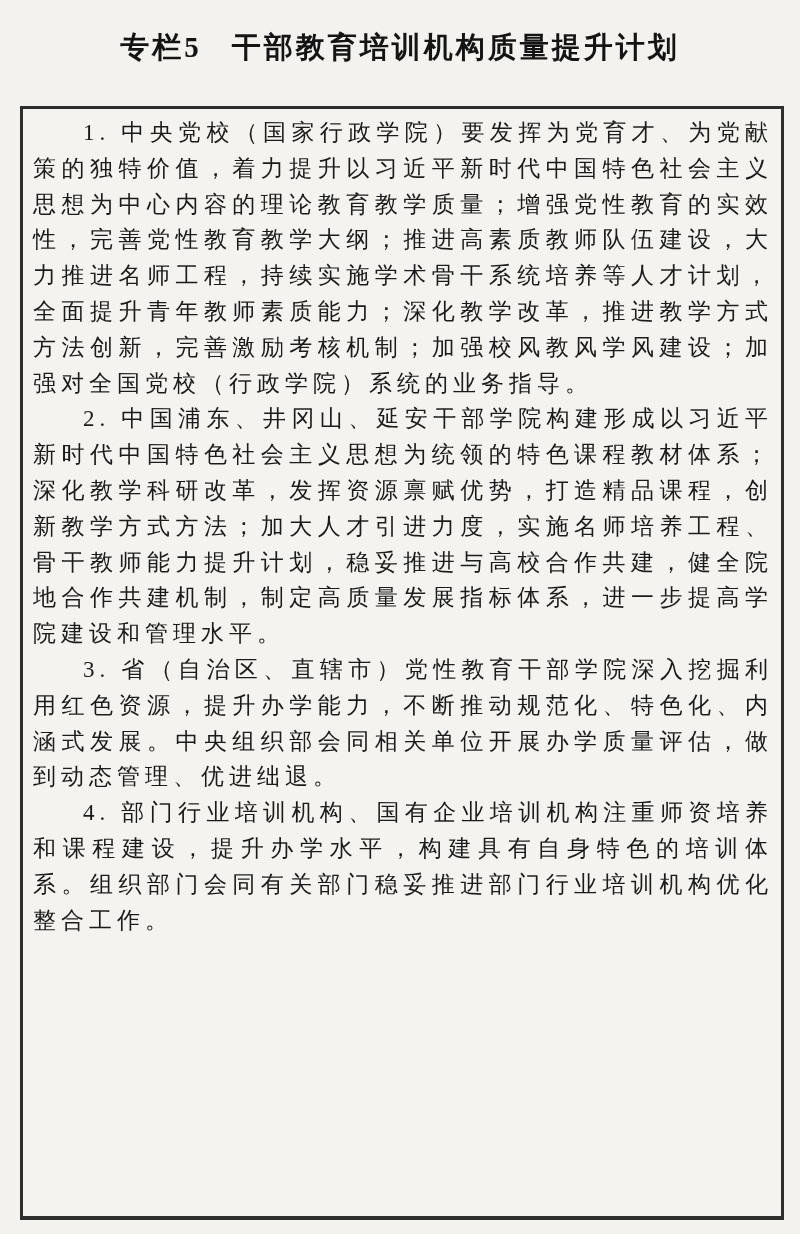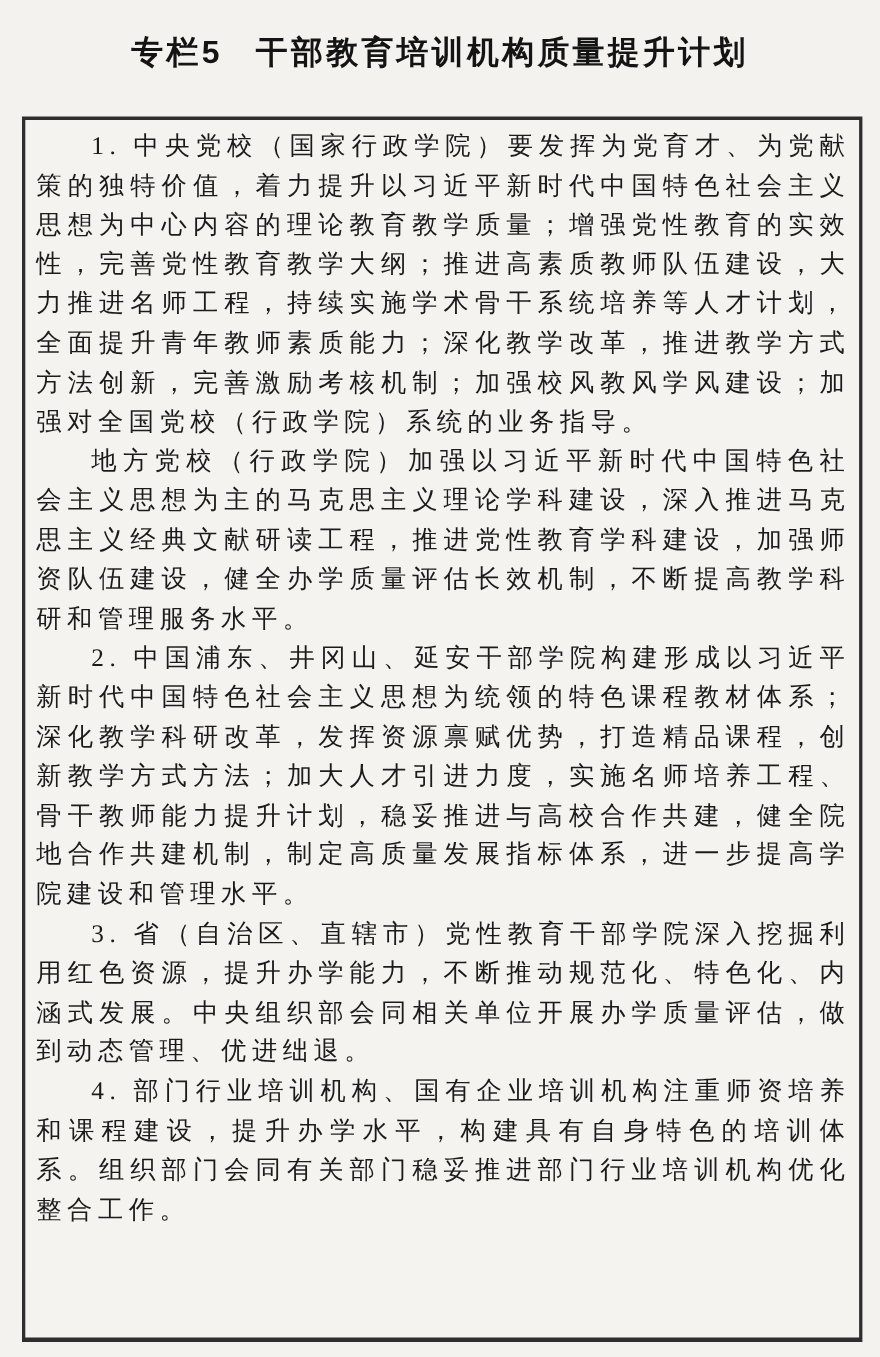--- a/index.html
+++ b/index.html
@@ -15,21 +15,21 @@
     overflow: hidden;
     position: relative;
   }
   .page {
     width: 800px;
     height: 1234px;
     box-sizing: border-box;
   }
   .title {
     text-align: center;
-    font-family: Liberation Sans, sans-serif;
+    font-family: Liberation Serif, serif;
     font-weight: 700;
     font-size: 29px;
     letter-spacing: 3px;
     margin: 0;
     padding-top: 28px;
     color: #141414;
   }
   .title .column-label {
     margin-right: 30px;
   }
@@ -59,18 +59,17 @@
 <body>
 
 <div class="page">
   <h1 class="title">
     <span class="column-label">专栏5</span><span>干部教育培训机构质量提升计划</span>
   </h1>
 
   <div class="content-box">
 
   <p class="para">1. 中央党校（国家行政学院）要发挥为党育才、为党献策的独特价值，着力提升以习近平新时代中国特色社会主义思想为中心内容的理论教育教学质量；增强党性教育的实效性，完善党性教育教学大纲；推进高素质教师队伍建设，大力推进名师工程，持续实施学术骨干系统培养等人才计划，全面提升青年教师素质能力；深化教学改革，推进教学方式方法创新，完善激励考核机制；加强校风教风学风建设；加强对全国党校（行政学院）系统的业务指导。</p>
-      <p class="para">地方党校（行政学院）加强以习近平新时代中国特色社会主义思想为主的马克思主义理论学科建设，深入推进马克思主义经典文献研读工程，推进党性教育学科建设，加强师资队伍建设，健全办学质量评估长效机制，不断提高教学科研和管理服务水平。</p>
       <p class="para">2. 中国浦东、井冈山、延安干部学院构建形成以习近平新时代中国特色社会主义思想为统领的特色课程教材体系；深化教学科研改革，发挥资源禀赋优势，打造精品课程，创新教学方式方法；加大人才引进力度，实施名师培养工程、骨干教师能力提升计划，稳妥推进与高校合作共建，健全院地合作共建机制，制定高质量发展指标体系，进一步提高学院建设和管理水平。</p>
       <p class="para">3. 省（自治区、直辖市）党性教育干部学院深入挖掘利用红色资源，提升办学能力，不断推动规范化、特色化、内涵式发展。中央组织部会同相关单位开展办学质量评估，做到动态管理、优进绌退。</p>
       <p class="para">4. 部门行业培训机构、国有企业培训机构注重师资培养和课程建设，提升办学水平，构建具有自身特色的培训体系。组织部门会同有关部门稳妥推进部门行业培训机构优化整合工作。</p>
     </div>
 </div>
 
 </body></html>

